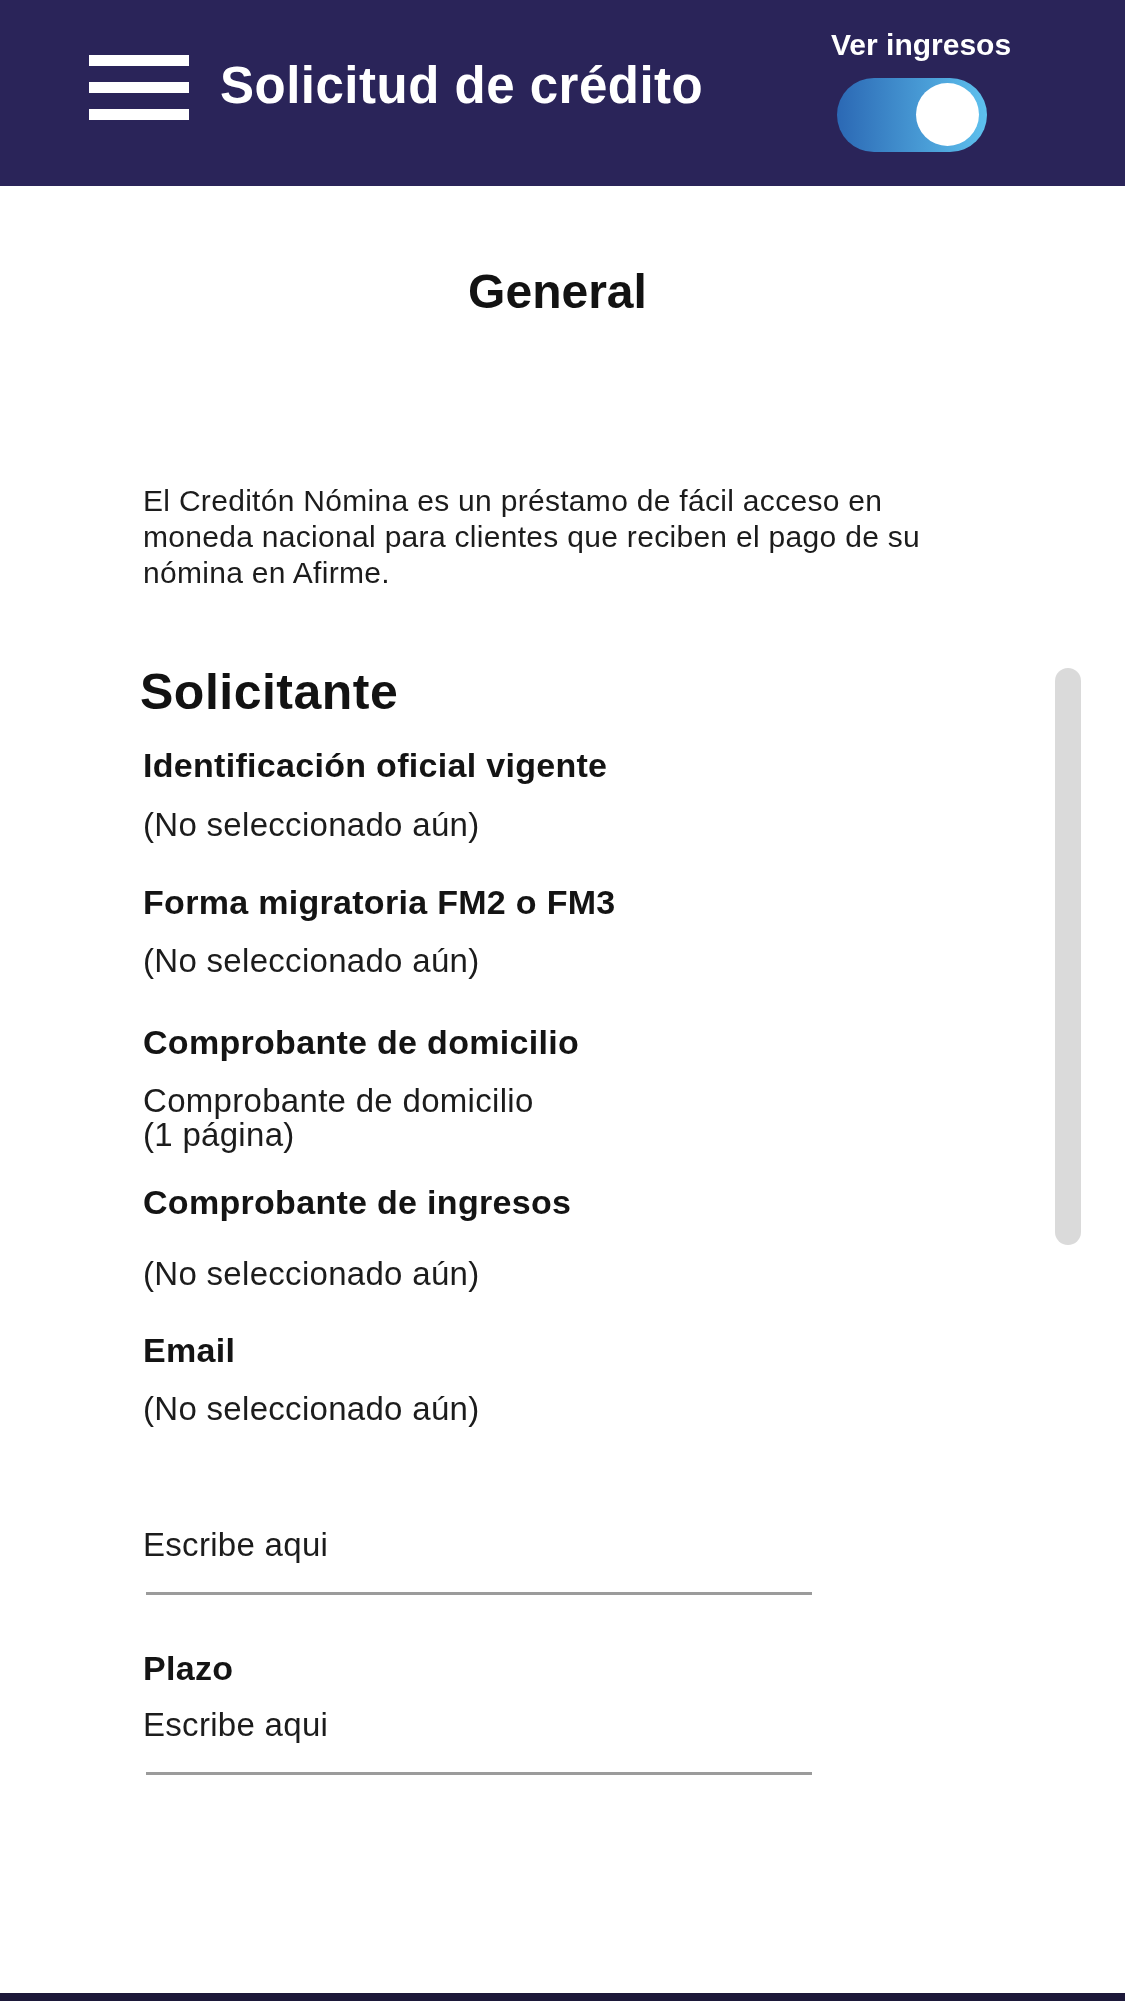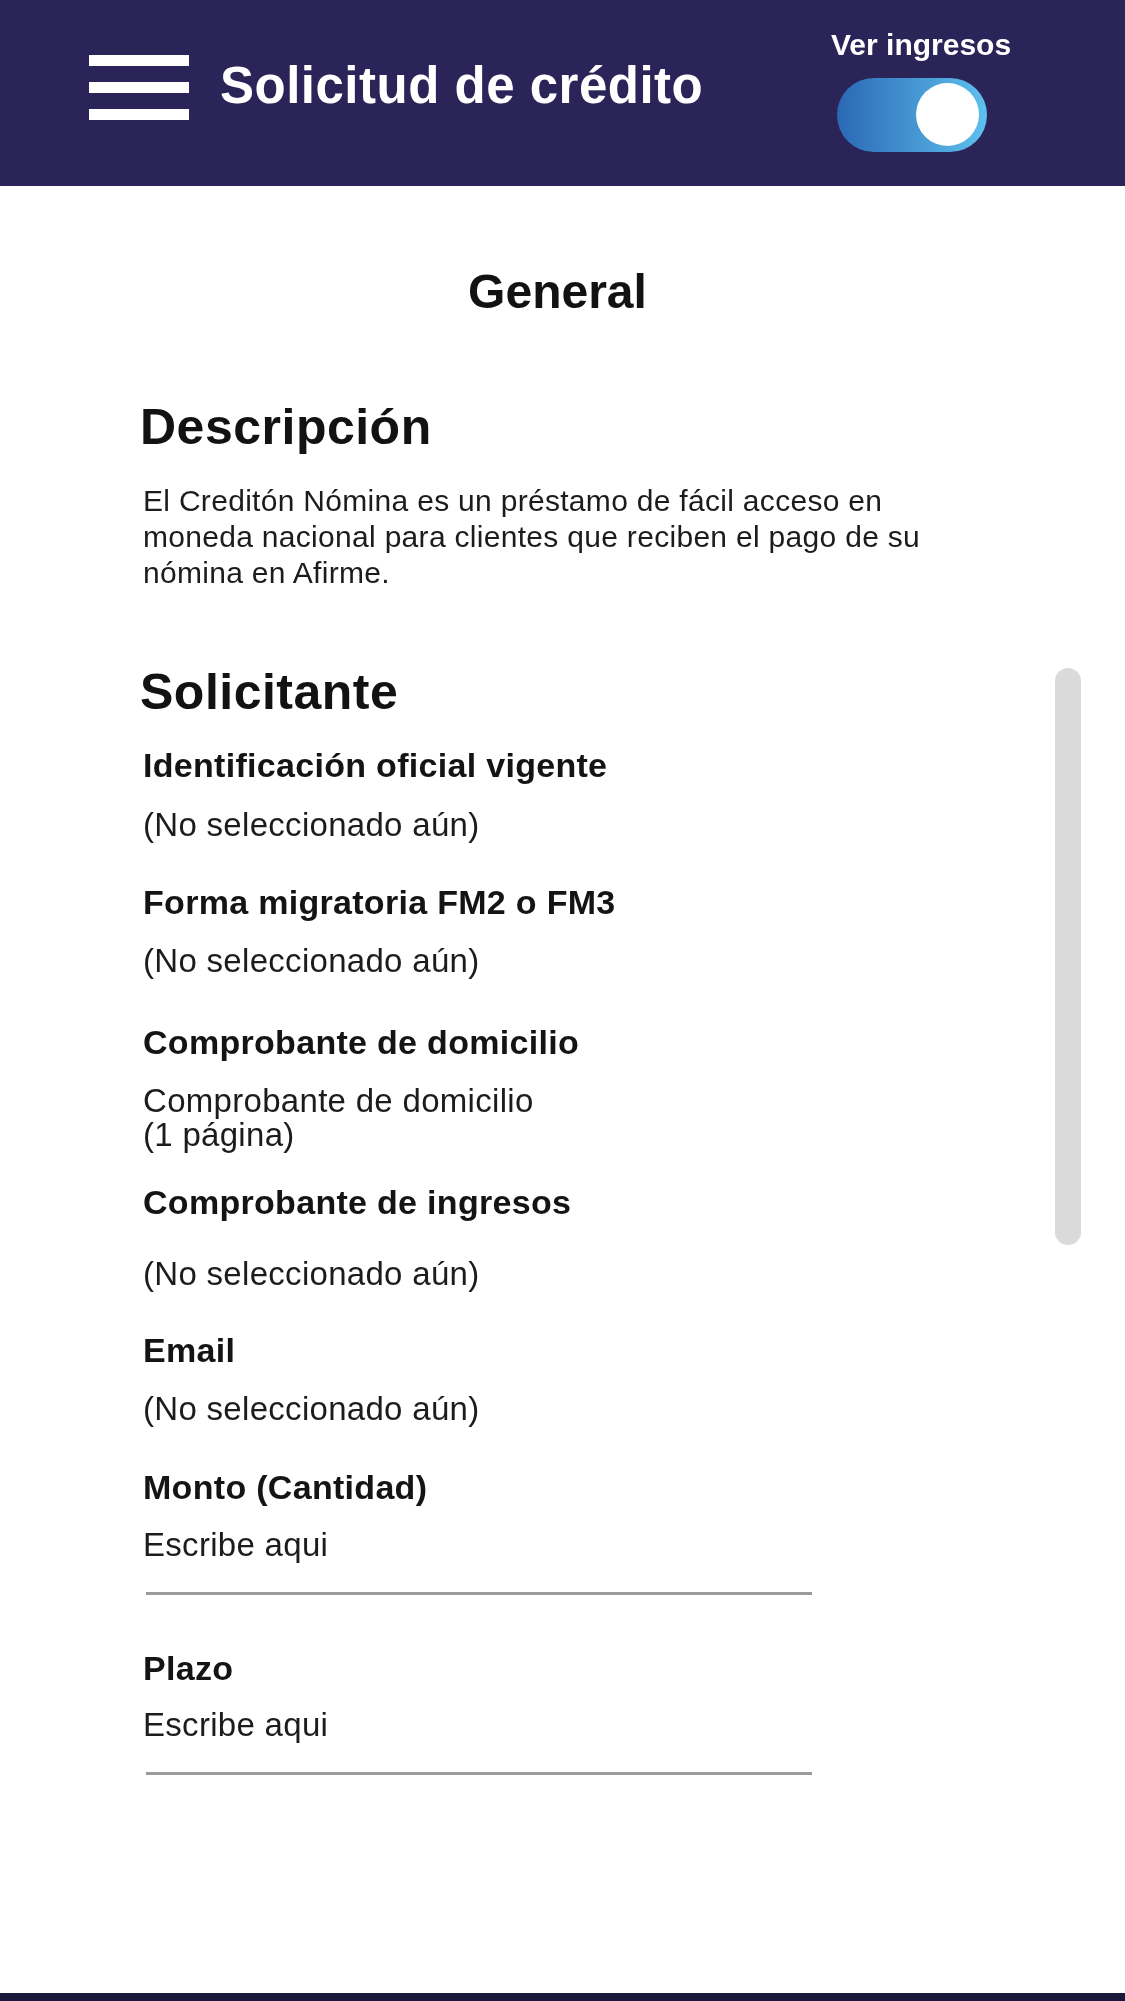--- a/index.html
+++ b/index.html
@@ -42,21 +42,20 @@
     </div>
     <div class="appbar-title">Solicitud de crédito</div>
     <div class="fav-label">Ver ingresos</div>
     <div class="toggle">
       <div class="knob"></div>
     </div>
   </div>
 
   <div class="abs page-title" style="top:262px;">General</div>
 
-  <div class="abs section-heading" style="top:396px;">Descripción</div>
   <div class="abs paragraph" style="top:483px;">El Creditón Nómina es un préstamo de fácil acceso en
 moneda nacional para clientes que reciben el pago de su
 nómina en Afirme.</div>
 
   <div class="abs section-heading" style="top:661px;">Solicitante</div>
 
   <div class="abs label" style="top:743px;">Identificación oficial vigente</div>
   <div class="abs value" style="top:803px;">(No seleccionado aún)</div>
 
   <div class="abs label" style="top:880px;">Forma migratoria FM2 o FM3</div>
@@ -65,21 +64,20 @@
   <div class="abs label" style="top:1020px;">Comprobante de domicilio</div>
   <div class="abs value multiline" style="top:1084px;">Comprobante de domicilio
 (1 página)</div>
 
   <div class="abs label" style="top:1180px;">Comprobante de ingresos</div>
   <div class="abs value" style="top:1252px;">(No seleccionado aún)</div>
 
   <div class="abs label" style="top:1328px;">Email</div>
   <div class="abs value" style="top:1387px;">(No seleccionado aún)</div>
 
-  <div class="abs label" style="top:1465px;">Monto (Cantidad)</div>
   <div class="abs placeholder" style="top:1523px;">Escribe aqui</div>
   <div class="input-underline" style="top:1592px;"></div>
 
   <div class="abs label" style="top:1646px;">Plazo</div>
   <div class="abs placeholder" style="top:1703px;">Escribe aqui</div>
   <div class="input-underline" style="top:1772px;"></div>
 
   <div class="scrollbar"></div>
 
   <div class="bottom-bar"></div>

